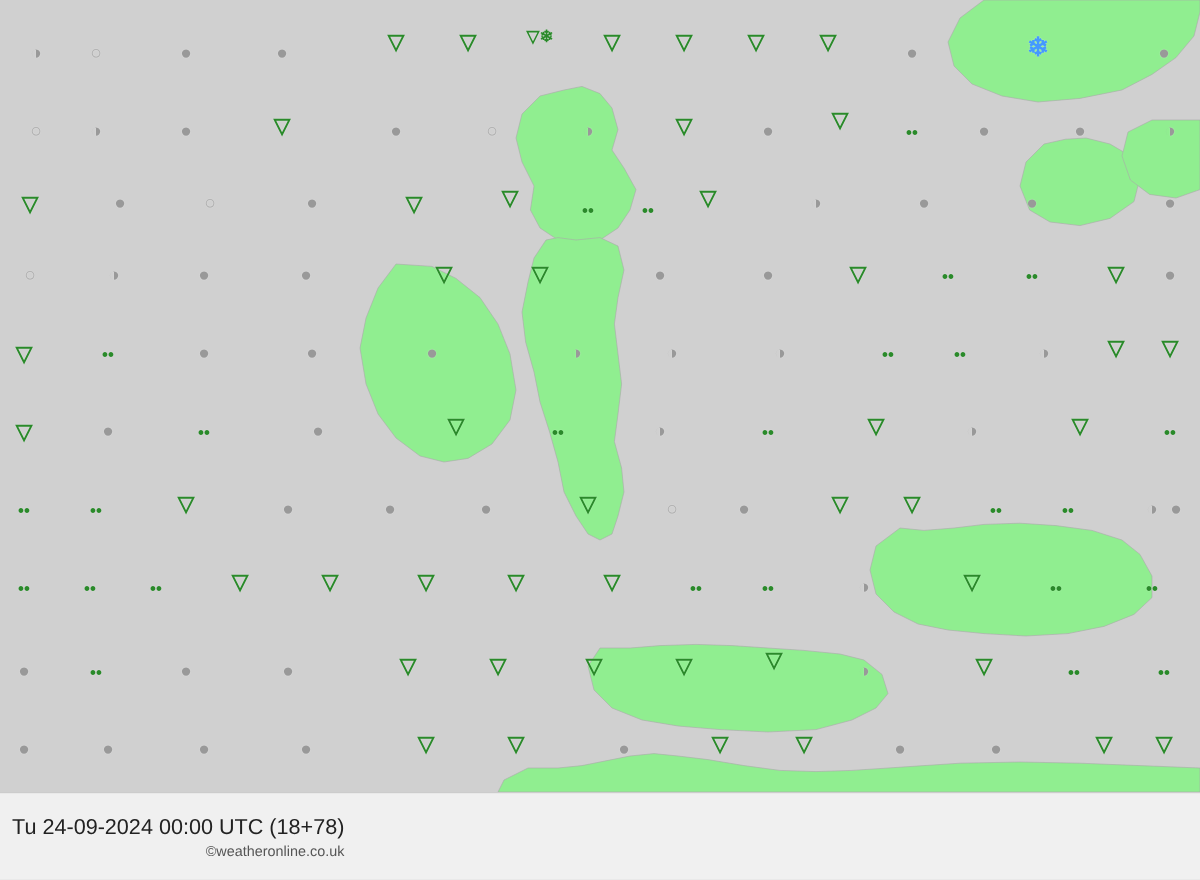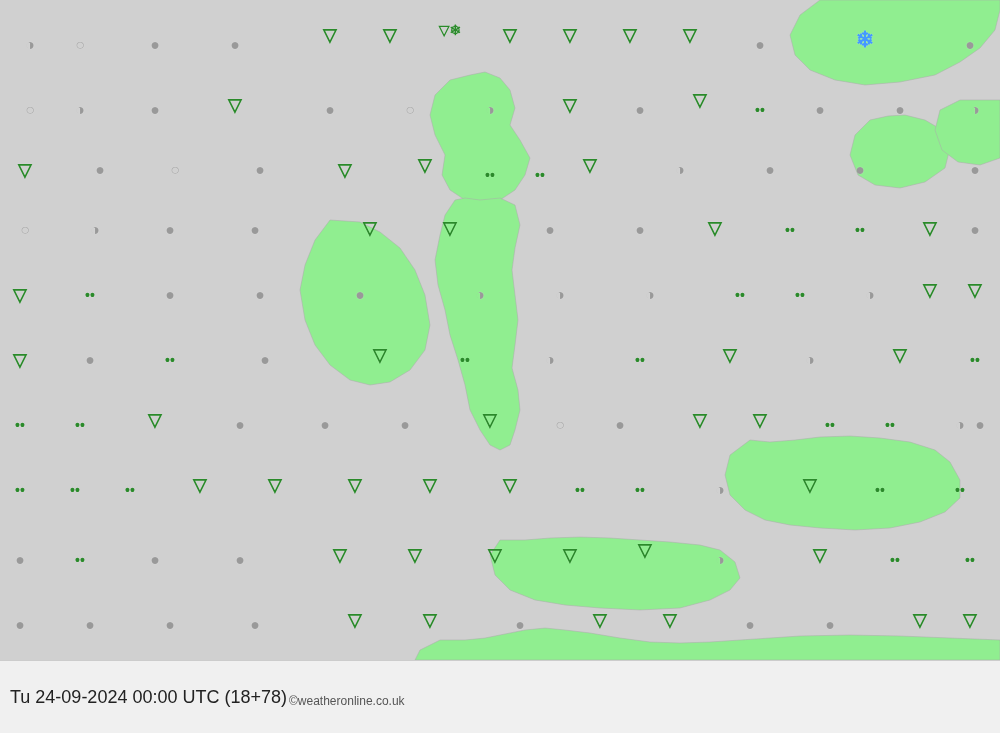--- a/index.html
+++ b/index.html
@@ -59,21 +59,21 @@
       color: #222;
     }
     #label-model {
       font-size: 22px;
       font-weight: normal;
       color: #222;
       margin-left: 15px;
     }
     #bottom-right {
       display: flex;
-      flex-direction: row;
+      flex-direction: column;
       align-items: flex-end;
       gap: 2px;
     }
     #datetime-label {
       font-size: 18px;
       color: #222;
     }
     #credit-label {
       font-size: 12px;
       color: #555;

